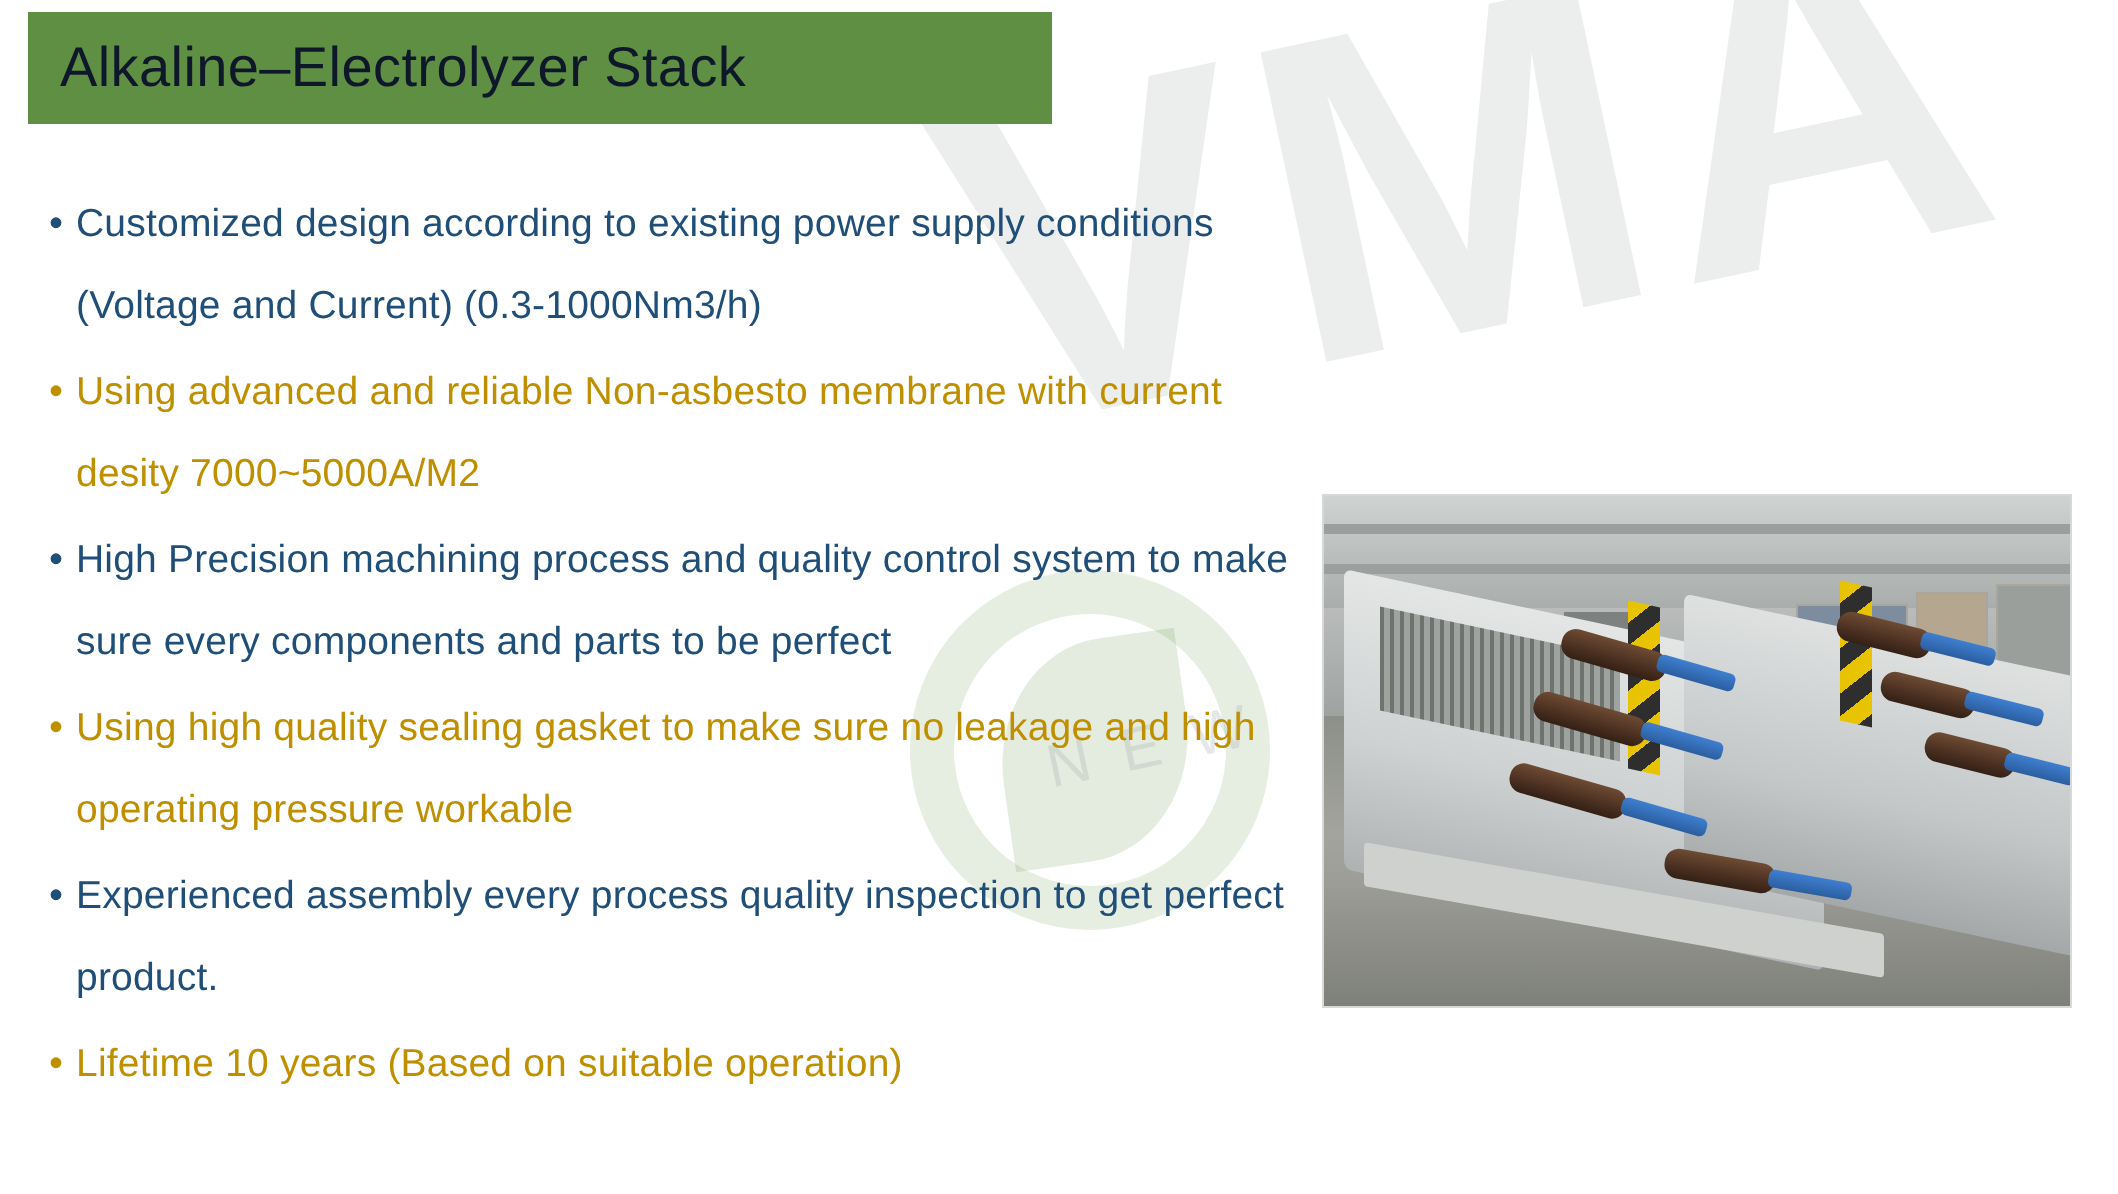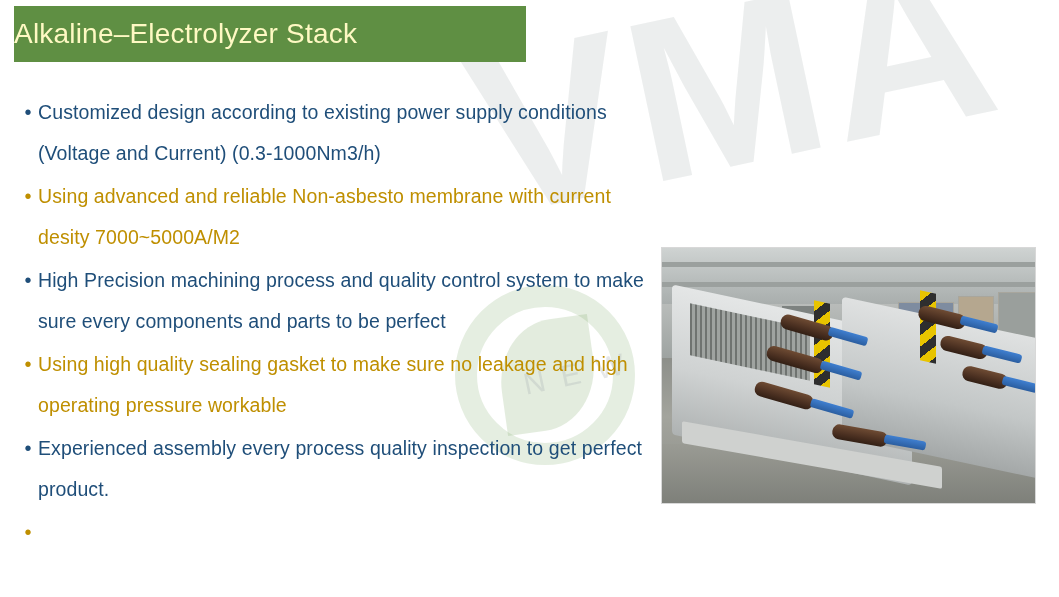--- a/index.html
+++ b/index.html
@@ -72,22 +72,23 @@
     left: 14px;
     top: 6px;
     width: 512px;
     height: 56px;
     background: #5f8f43;
     display: flex;
     align-items: center;
     z-index: 2;
   }
   .title-text {
-    color: #fef9c3;
+    color: #0f172a;
     font-size: 28px;
+    padding-left: 16px;
     font-weight: normal;
     letter-spacing: 0.2px;
     white-space: nowrap;
   }
 
   
   .bullets {
     position: absolute;
     left: 18px;
     top: 92px;
@@ -228,20 +229,21 @@
     <span class="txt">Using high quality sealing gasket to make sure no leakage and high operating pressure workable</span>
   </div>
 
   <div class="bullet c-blue">
     <span class="dot">•</span>
     <span class="txt">Experienced assembly every process quality inspection to get perfect product.</span>
   </div>
 
   <div class="bullet c-gold">
     <span class="dot">•</span>
+    <span class="txt">Lifetime 10 years (Based on suitable operation)</span>
   </div>
 
 </div>
 
 <div class="photo" title="">
   <div class="ph-ceiling"></div>
   <div class="ph-beam" style="top:14px;"></div>
   <div class="ph-beam" style="top:34px;"></div>
   <div class="ph-wall"></div>
   <div class="ph-door" style="left:24px;"></div>

